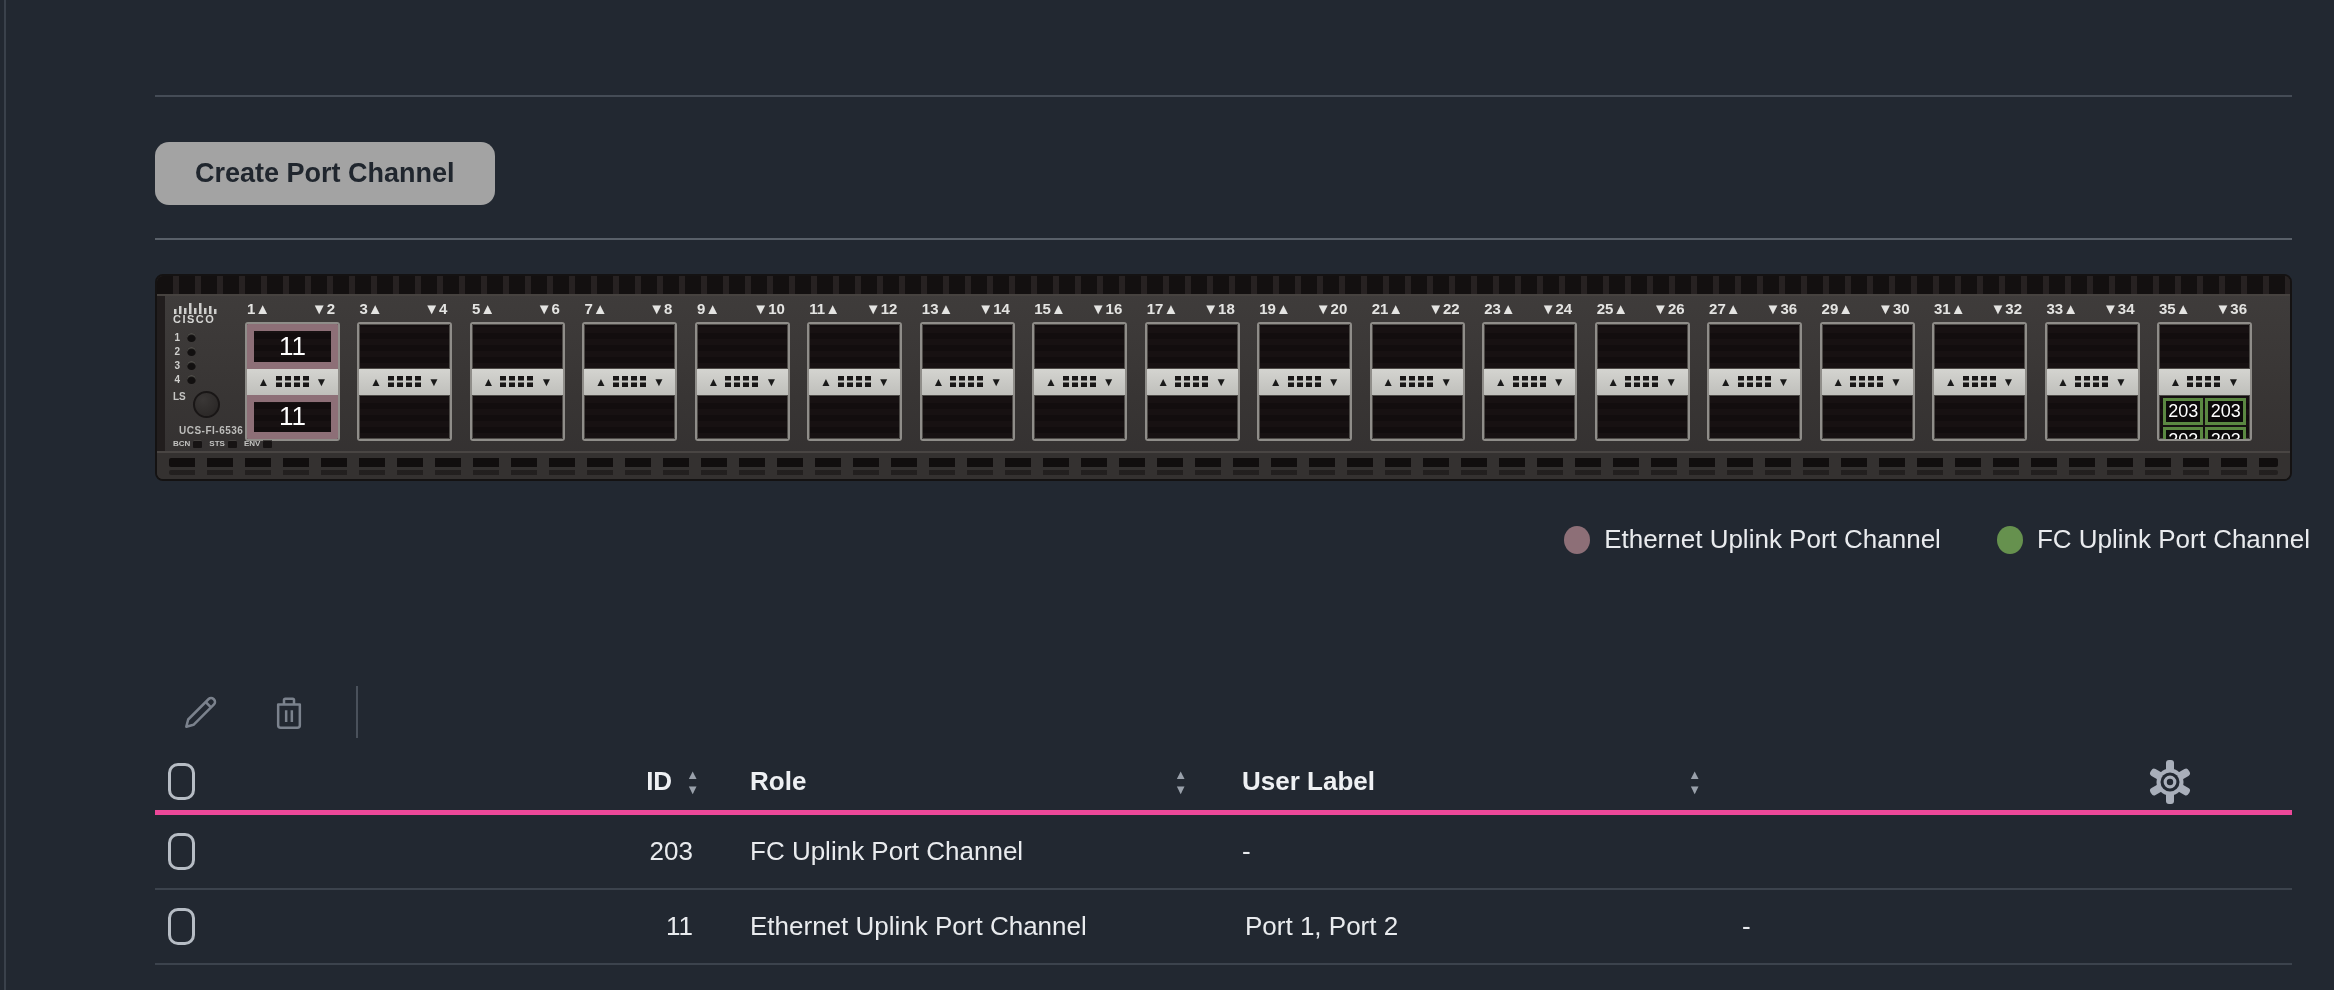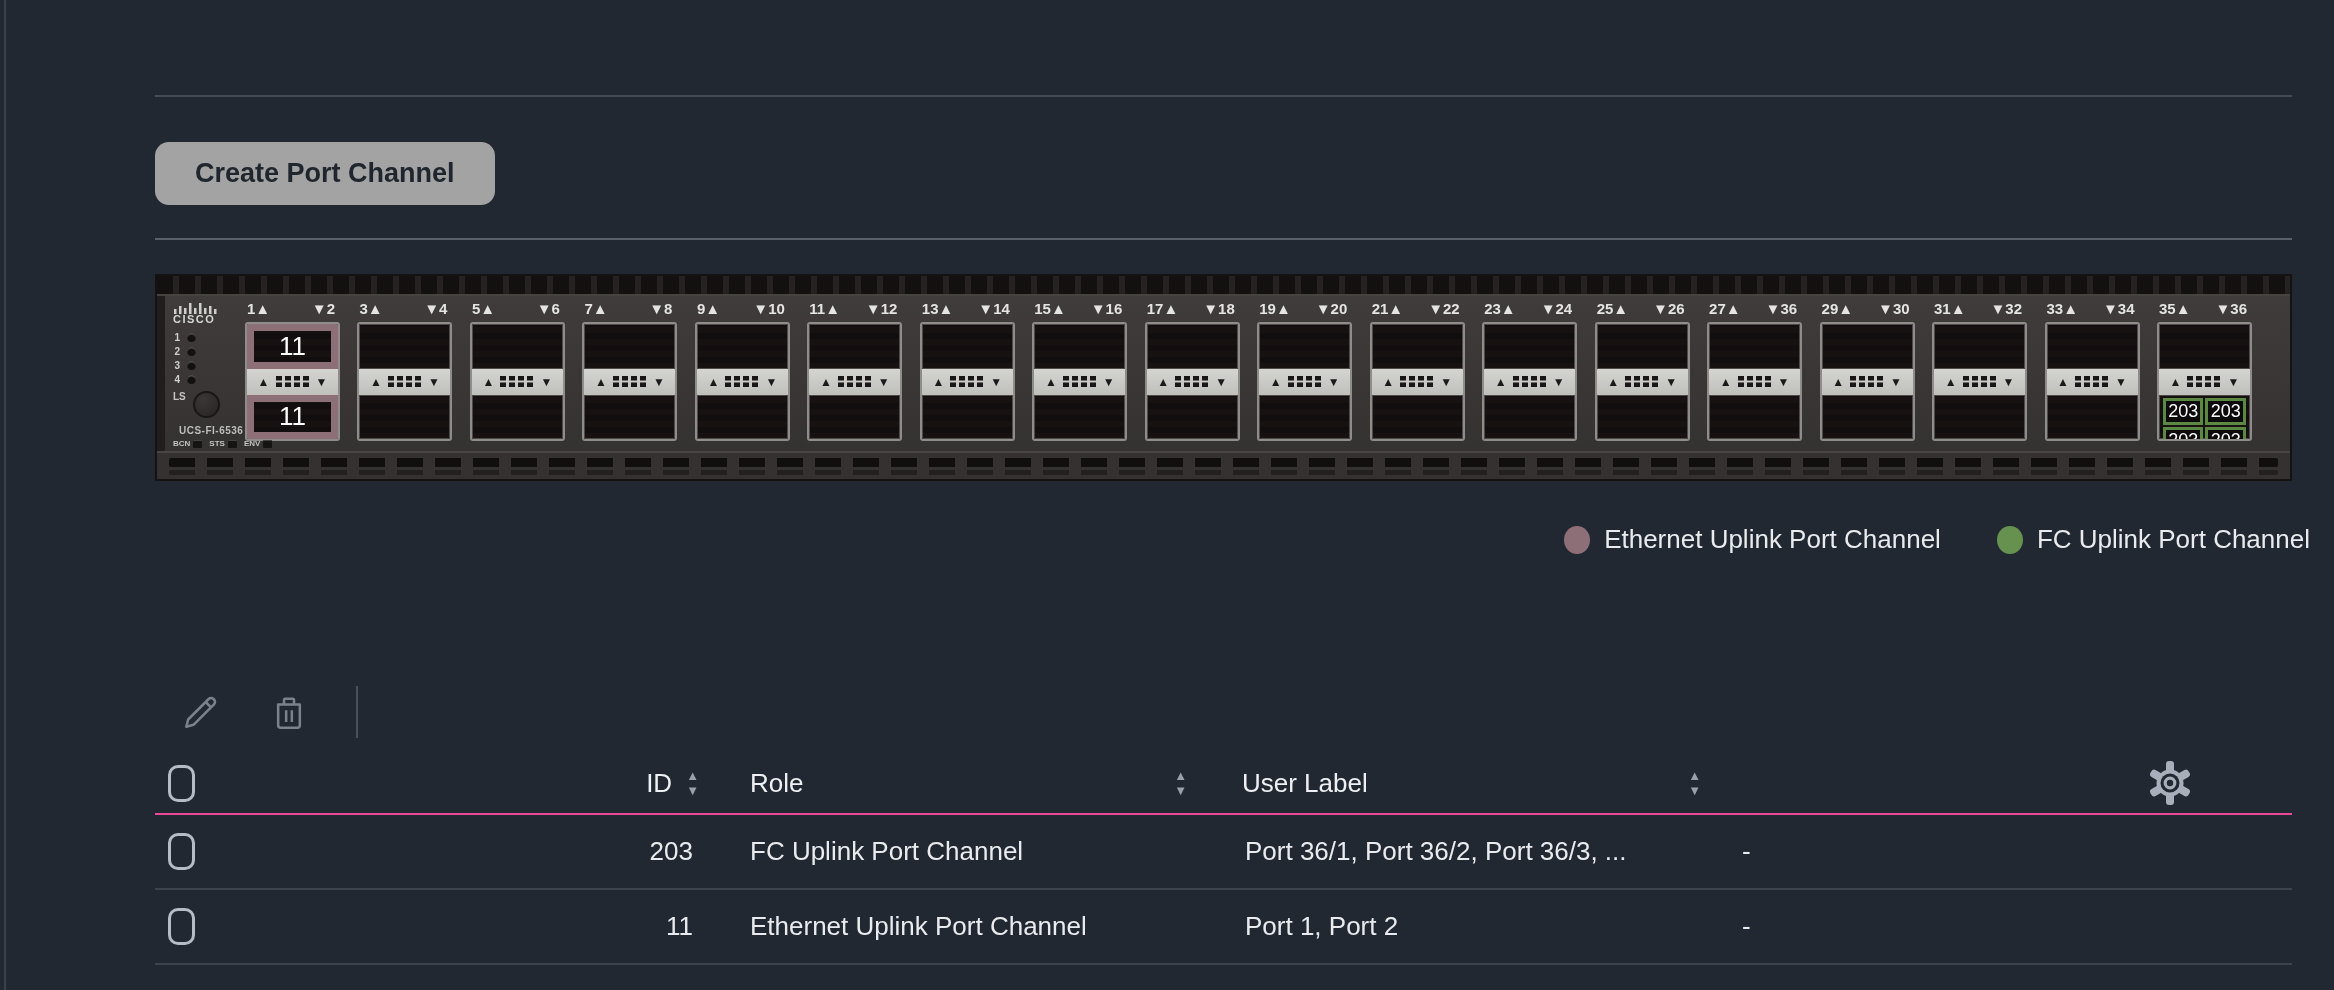--- a/index.html
+++ b/index.html
@@ -15,21 +15,21 @@
   .tab.active::after { content:""; position:absolute; left:0; right:0; bottom:0; height:7px; border-radius:4px; background:#4e8cf0; }
   #tabs-divider { position:absolute; left:155px; width:2137px; top:95px; height:2px; background:#454c56; }
 
   
   .btn-primary { position:absolute; left:155px; top:142px; height:63px; padding:0 40px; background:#a3a3a3; color:#20262e;
                  font-size:27px; font-weight:bold; border:none; border-radius:14px; font-family:inherit; cursor:pointer; }
   #section-divider { position:absolute; left:155px; width:2137px; top:238px; height:2px; background:#596069; }
 
   
   #device { position:absolute; left:155px; top:274px; width:2137px; height:207px; background:linear-gradient(#403d3c,#383534 60%,#333030);
-            border-radius:0; border:2px solid #141212; display:flex; flex-direction:column; overflow:hidden; }
+            border-radius:8px; border:2px solid #141212; display:flex; flex-direction:column; overflow:hidden; }
   #device-top-strip { height:20px; background:#1b1717; background-image:repeating-linear-gradient(90deg,#131010 0 16px,#272222 16px 22px); border-bottom:2px solid #46423f; flex:none; }
   #device-main { flex:1; display:flex; min-height:0; }
   #device-left { width:86px; padding:6px 0 2px 16px; display:flex; flex-direction:column; color:#c6c6c4; position:relative; flex:none; }
   #device-left::before { content:""; position:absolute; left:0; top:0; bottom:0; width:8px; background:#211d1d; }
   .cisco-logo svg { display:block; }
   .cisco-name { font-size:11px; font-weight:bold; letter-spacing:1.5px; color:#d6d6d4; line-height:11px; }
   #led-list { margin-top:5px; }
   .led-row { display:flex; align-items:center; gap:7px; height:14px; }
   .led-num { font-size:10px; font-weight:bold; color:#cfcfcd; width:7px; text-align:right; }
   .led-dot { width:9px; height:9px; border-radius:50%; background:#121010; box-shadow:inset 0 1.5px 1px #55534f; }
@@ -62,21 +62,21 @@
   .legend-dot { width:26px; height:28px; border-radius:50%; }
 
   
   #toolbar { position:absolute; left:180px; top:684px; display:flex; align-items:center; gap:46px; height:56px; }
   .tool-btn { width:42px; height:42px; cursor:pointer; display:flex; align-items:center; justify-content:center; }
   .toolbar-divider { width:2px; height:52px; background:#4a515b; }
 
   
   #table { position:absolute; left:155px; top:753px; width:2137px; }
   .t-header, .t-row { display:grid; grid-template-columns:80px 480px 510px 500px 480px 87px; align-items:center; }
-  .t-header { height:62px; border-bottom:2px solid #ec4899; color:#eef0f3; font-size:26px; font-weight:normal; }
+  .t-header { height:62px; border-bottom:5px solid #ec4899; color:#eef0f3; font-size:26px; font-weight:bold; }
   .t-row { height:75px; border-bottom:2px solid #3c434d; color:#e9ebee; font-size:26px; }
   .cell-check { padding-left:13px; }
   .checkbox { width:27px; height:37px; border:3.5px solid #b6bcc4; border-radius:10px; background:transparent; cursor:pointer; }
   .cell-id { display:flex; justify-content:flex-end; align-items:center; gap:14px; padding-right:16px; }
   .t-row .cell-id { padding-right:22px; }
   .cell-role { display:flex; align-items:center; padding-left:35px; }
   .t-header .cell-role { justify-content:space-between; padding-right:38px; }
   .cell-ports { padding-left:20px; }
   .cell-ul { display:flex; align-items:center; padding-left:17px; }
   .t-header .cell-ul { justify-content:space-between; padding-right:24px; }
@@ -701,21 +701,20 @@
         </svg>
       </div>
     </div>
     <div id="t-body">
         <div class="t-row">
           <div class="cell-check">
             <div class="checkbox"></div>
           </div>
           <div class="cell-id">203</div>
           <div class="cell-role">FC Uplink Port Channel</div>
-          <div class="cell-ports">Port 36/1, Port 36/2, Port 36/3, ...</div>
           <div class="cell-ul">-</div>
           <div class="cell-gear"></div>
         </div>
         <div class="t-row">
           <div class="cell-check">
             <div class="checkbox"></div>
           </div>
           <div class="cell-id">11</div>
           <div class="cell-role">Ethernet Uplink Port Channel</div>
           <div class="cell-ports">Port 1, Port 2</div>

